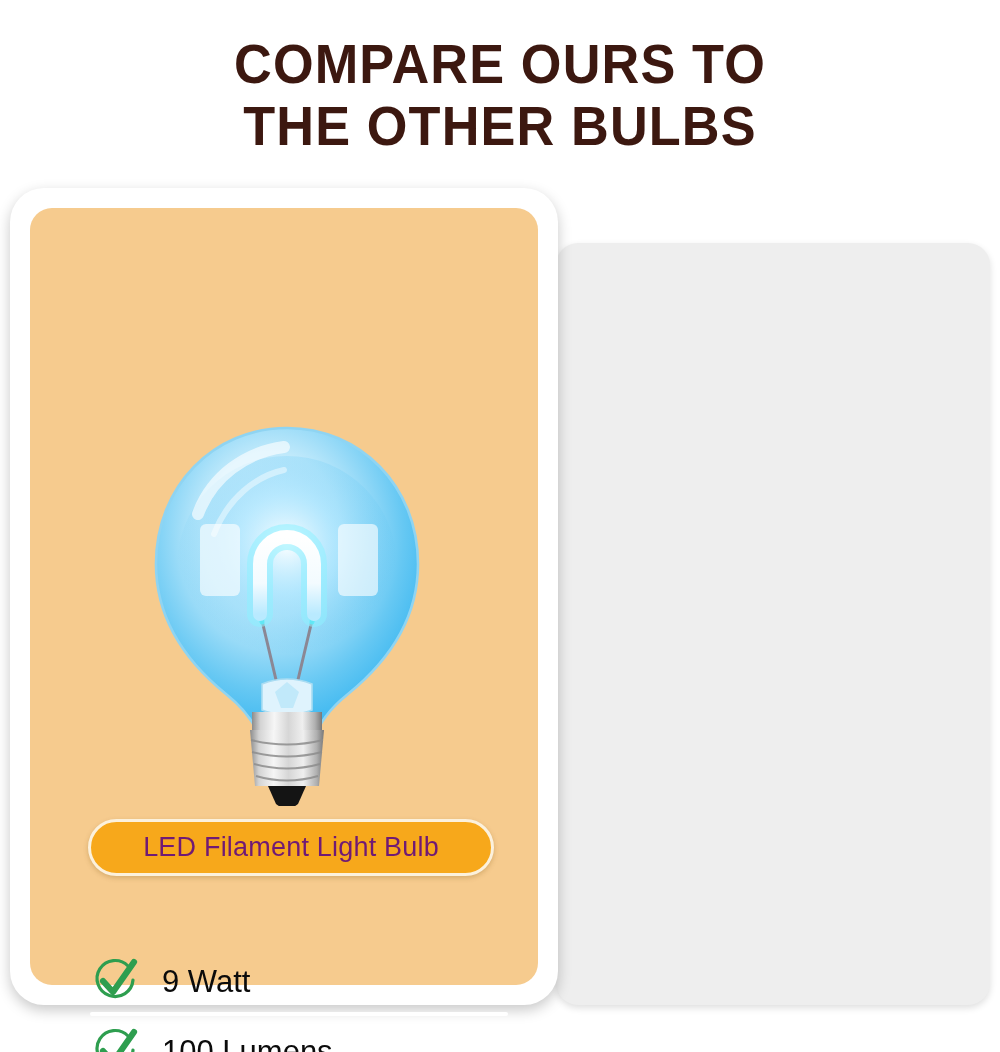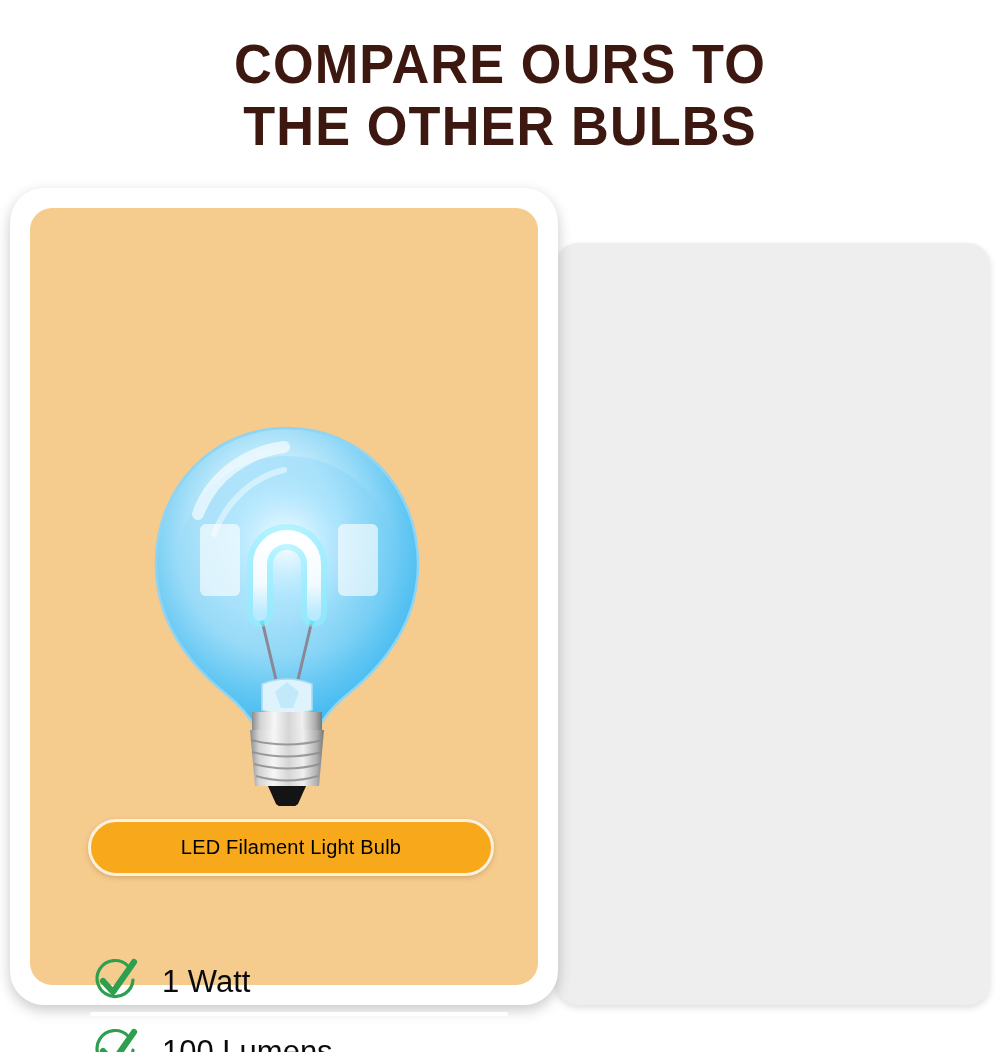--- a/index.html
+++ b/index.html
@@ -48,22 +48,22 @@
   .bulb svg{display:block;}
 
   #bulb-led{left:132px;top:228px;width:290px;height:390px;}
 
   
   .pill{
     position:absolute;
     border-radius:40px;
     display:flex;align-items:center;justify-content:center;
     box-sizing:border-box;
-    color:#000000;
-    font-size:20px;
+    color:#701a75;
+    font-size:27px;
     letter-spacing:.2px;
     white-space:nowrap;
   }
   #pill-led{
     left:78px;top:631px;width:406px;height:57px;
     background:#f7a81b;
     border:3px solid #fcf1dc;
     box-shadow:0 2px 5px rgba(120,80,10,.25);
   }
 
@@ -186,21 +186,21 @@
 
   <div class="flist" id="list-led">
 
     <div class="frow">
       <span class="fic">
         <svg viewBox="0 0 50 50" width="50" height="50" aria-hidden="true">
           <path d="M38 10 A18 18 0 1 0 43 24" fill="none" stroke="#2E9E4F" stroke-width="3.2" stroke-linecap="round"></path>
           <path d="M13 25 L23 36 L44 6" fill="none" stroke="#2E9E4F" stroke-width="6.2" stroke-linecap="round" stroke-linejoin="round"></path>
         </svg>
       </span>
-      <span class="ftx">1 Watt</span>
+      <span class="ftx">9 Watt</span>
       <span class="divider"></span>
     </div>
 
     <div class="frow">
       <span class="fic">
         <svg viewBox="0 0 50 50" width="50" height="50" aria-hidden="true">
           <path d="M38 10 A18 18 0 1 0 43 24" fill="none" stroke="#2E9E4F" stroke-width="3.2" stroke-linecap="round"></path>
           <path d="M13 25 L23 36 L44 6" fill="none" stroke="#2E9E4F" stroke-width="6.2" stroke-linecap="round" stroke-linejoin="round"></path>
         </svg>
       </span>

